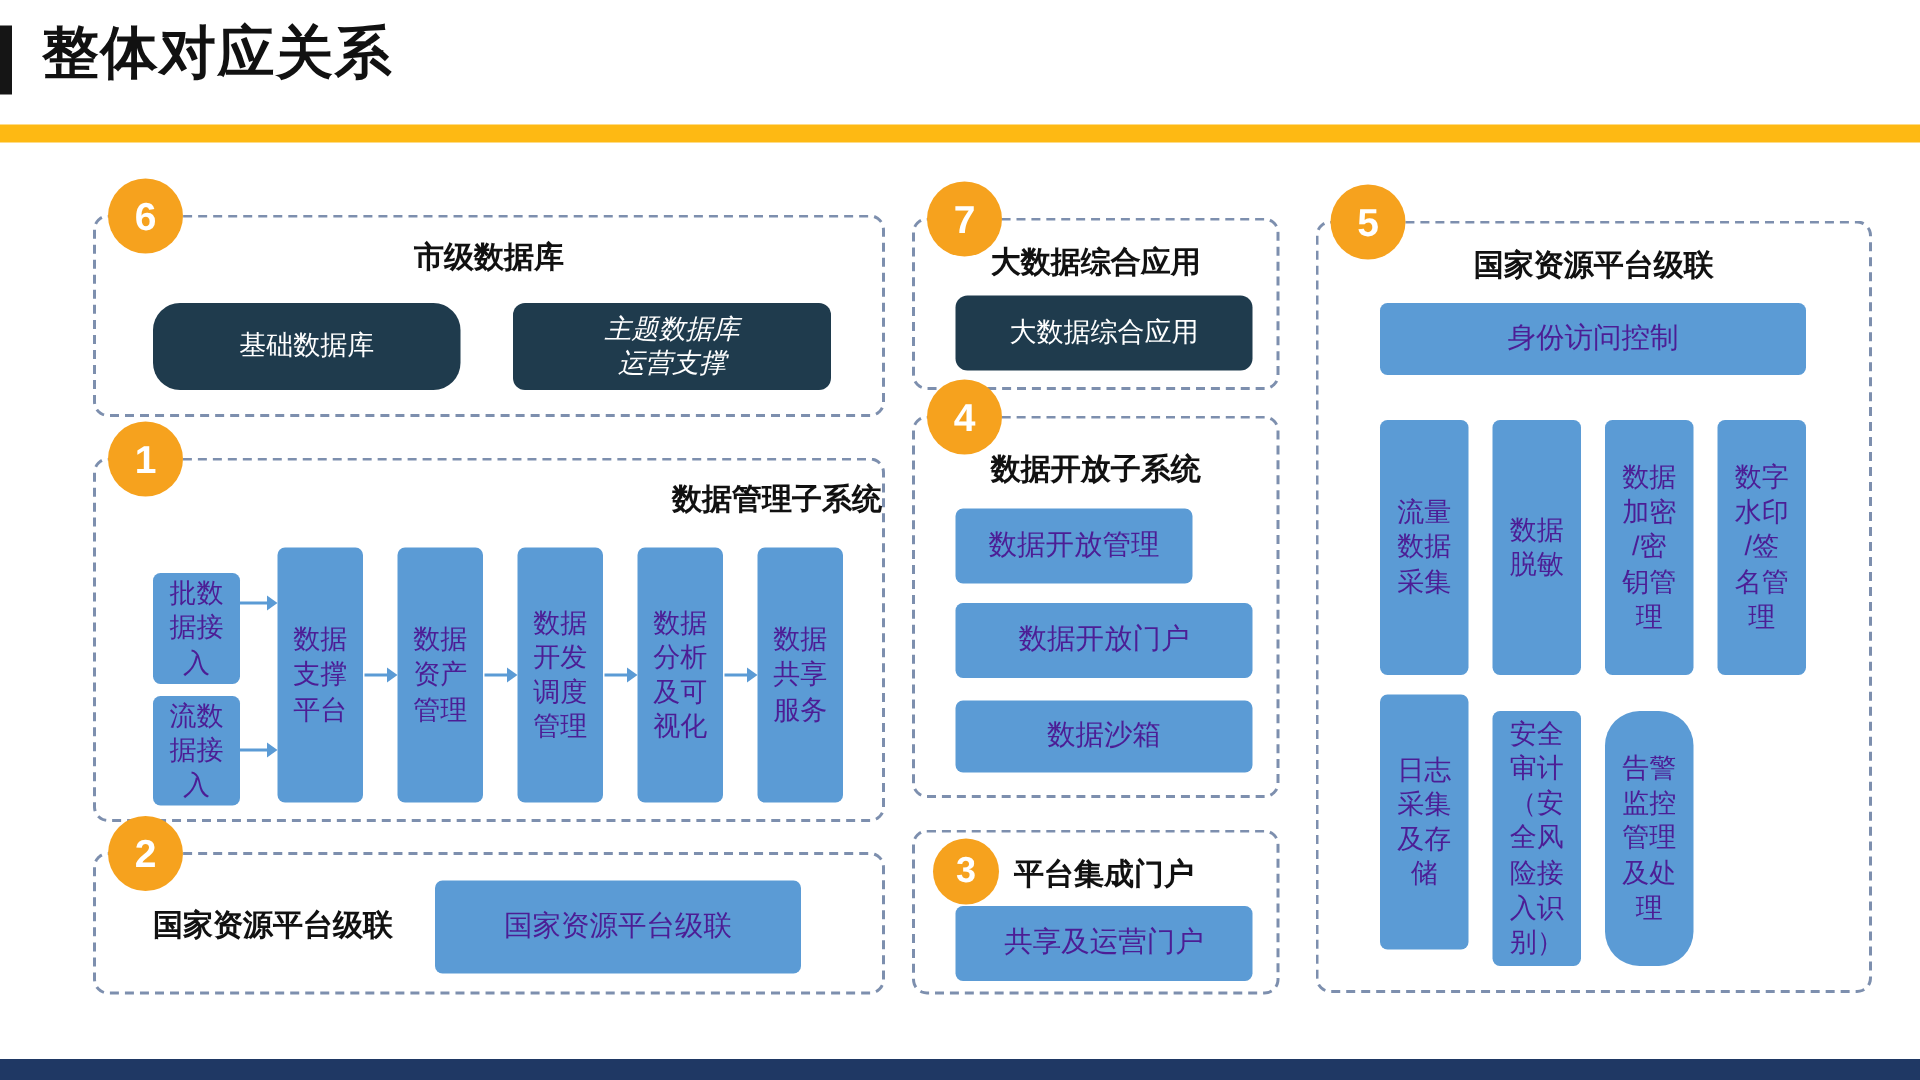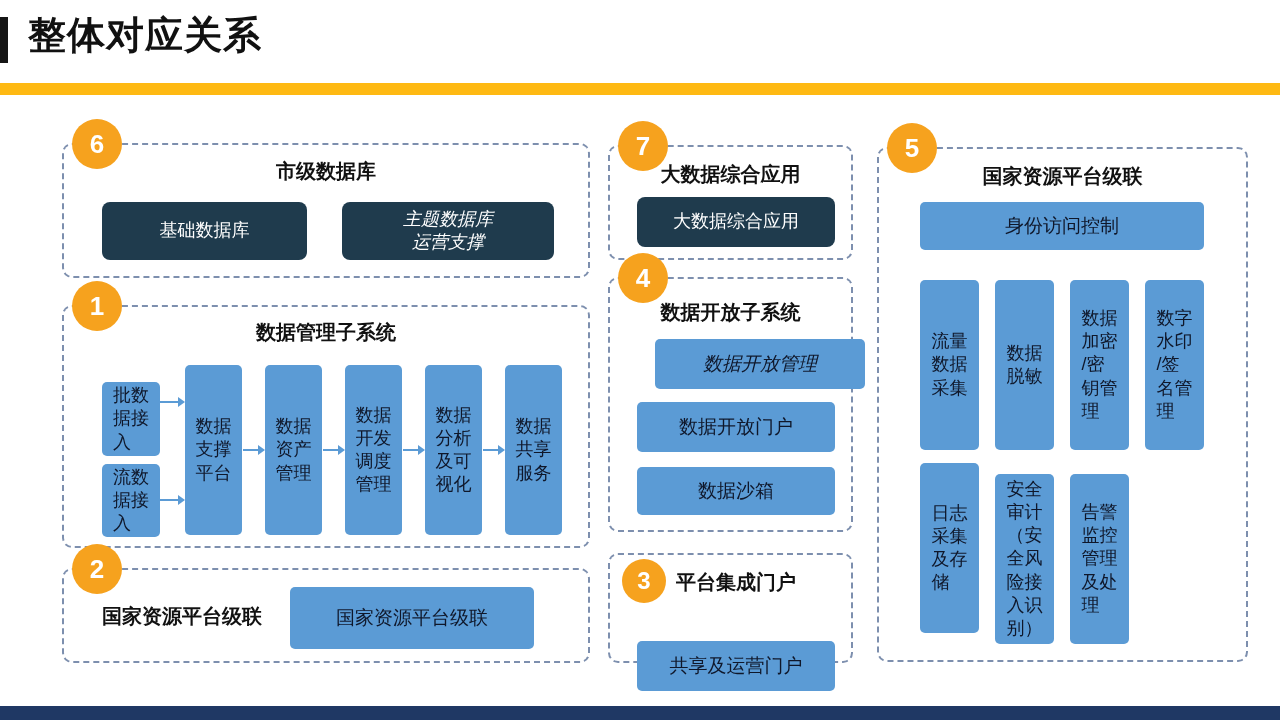--- a/index.html
+++ b/index.html
@@ -16,50 +16,50 @@
   .group { position:absolute; border:2px dashed #7D8FAE; border-radius:10px; }
   .group-title { position:absolute; left:0; right:0; text-align:center; font-size:20px;
                  font-weight:bold; color:#111111; }
   .num-circle { position:absolute; width:50px; height:50px; border-radius:50%;
                 background:#F6A21E; color:#ffffff; font-size:26px; font-weight:bold;
                 display:flex; align-items:center; justify-content:center; z-index:3; }
 
   .navy-box { position:absolute; background:#1F3B4D; border-radius:8px; color:#ffffff;
               font-size:18px; display:flex; align-items:center; justify-content:center;
               text-align:center; white-space:pre-line; line-height:1.3; }
-  .blue-box { position:absolute; background:#5B9BD5; border-radius:5px; color:#0f172a;
+  .blue-box { position:absolute; background:#5B9BD5; border-radius:5px; color:#4c1d95;
               font-size:19px; display:flex; align-items:center; justify-content:center;
-              text-align:left; white-space:pre-line; line-height:1.3; }
+              text-align:center; white-space:pre-line; line-height:1.3; }
   .vbox { font-size:18px; line-height:1.28; }
 
   .arrow { position:absolute; height:2px; background:#5B9BD5; }
   .arrow::after { content:''; position:absolute; right:-7px; top:-4px; width:0; height:0;
                   border-left:7px solid #5B9BD5; border-top:5px solid transparent;
                   border-bottom:5px solid transparent; }
 </style>
 </head>
 <body>
 
 <div class="stage">
 
   <div class="accent-block"></div>
   <h1 class="page-title">整体对应关系</h1>
   <div class="title-rule"></div>
 
   <div class="group" style="left:62px; top:143px; width:528px; height:135px;">
     <div class="num-circle" style="left:8px; top:-26px;">6</div>
     <div class="group-title" style="top:13px;">市级数据库</div>
-    <div class="navy-box" style="left:38px; top:57px; width:205px; height:58px;">基础数据库</div>
+    <div class="navy-box" style="left:38px; top:57px; width:205px; height:58px;border-radius:18px;">基础数据库</div>
     <div class="navy-box" style="left:278px; top:57px; width:212px; height:58px;font-style:italic;">主题数据库
 运营支撑</div>
   </div>
 
   <div class="group" style="left:62px; top:305px; width:528px; height:243px;">
     <div class="num-circle" style="left:8px; top:-26px;">1</div>
-    <div class="group-title" style="top:12px;">数据管理子系统</div>
+    <div class="group-title" style="top:12px;text-align:right;">数据管理子系统</div>
 
     <div class="blue-box vbox" style="left:38px; top:75px; width:58px; height:74px;">批数
 据接
 入</div>
     <div class="blue-box vbox" style="left:38px; top:157px; width:58px; height:73px;">流数
 据接
 入</div>
 
     <div class="blue-box vbox" style="left:121px; top:58px; width:57px; height:170px;">数据
 支撑
@@ -95,29 +95,29 @@
 
   <div class="group" style="left:608px; top:145px; width:245px; height:115px;">
     <div class="num-circle" style="left:8px; top:-26px;">7</div>
     <div class="group-title" style="top:14px;">大数据综合应用</div>
     <div class="navy-box" style="left:27px; top:50px; width:198px; height:50px;">大数据综合应用</div>
   </div>
 
   <div class="group" style="left:608px; top:277px; width:245px; height:255px;">
     <div class="num-circle" style="left:8px; top:-26px;">4</div>
     <div class="group-title" style="top:20px;">数据开放子系统</div>
-    <div class="blue-box" style="left:45px; top:60px; width:210px; height:50px;font-style:italic;">数据开放管理</div>
+    <div class="blue-box" style="left:27px; top:60px; width:158px; height:50px;">数据开放管理</div>
     <div class="blue-box" style="left:27px; top:188px; width:198px; height:48px;">数据沙箱</div>
     <div class="blue-box" style="left:27px; top:123px; width:198px; height:50px;">数据开放门户</div>
   </div>
 
   <div class="group" style="left:608px; top:553px; width:245px; height:110px;">
     <div class="num-circle" style="left:12px; top:4px; width:44px; height:44px; font-size:24px;">3</div>
     <div class="group-title" style="left:66px; right:auto; top:14px;">平台集成门户</div>
-    <div class="blue-box" style="left:27px; top:49px; width:198px; height:50px;margin-top:37px;">共享及运营门户</div>
+    <div class="blue-box" style="left:27px; top:49px; width:198px; height:50px;">共享及运营门户</div>
   </div>
 
   <div class="group" style="left:877px; top:147px; width:371px; height:515px;">
     <div class="num-circle" style="left:8px; top:-26px;">5</div>
     <div class="group-title" style="top:14px;">国家资源平台级联</div>
     <div class="blue-box" style="left:41px; top:53px; width:284px; height:48px;">身份访问控制</div>
 
     <div class="blue-box vbox" style="left:41px; top:131px; width:59px; height:170px;">流量
 数据
 采集</div>
@@ -138,21 +138,21 @@
 采集
 及存
 储</div>
     <div class="blue-box vbox" style="left:116px; top:325px; width:59px; height:170px;">安全
 审计
 （安
 全风
 险接
 入识
 别）</div>
-    <div class="blue-box vbox" style="left:191px; top:325px; width:59px; height:170px;">告警
+    <div class="blue-box vbox" style="left:191px; top:325px; width:59px; height:170px;border-radius:23px;">告警
 监控
 管理
 及处
 理</div>
   </div>
 
   <div class="footer-bar"></div>
 </div>
 
 </body></html>

